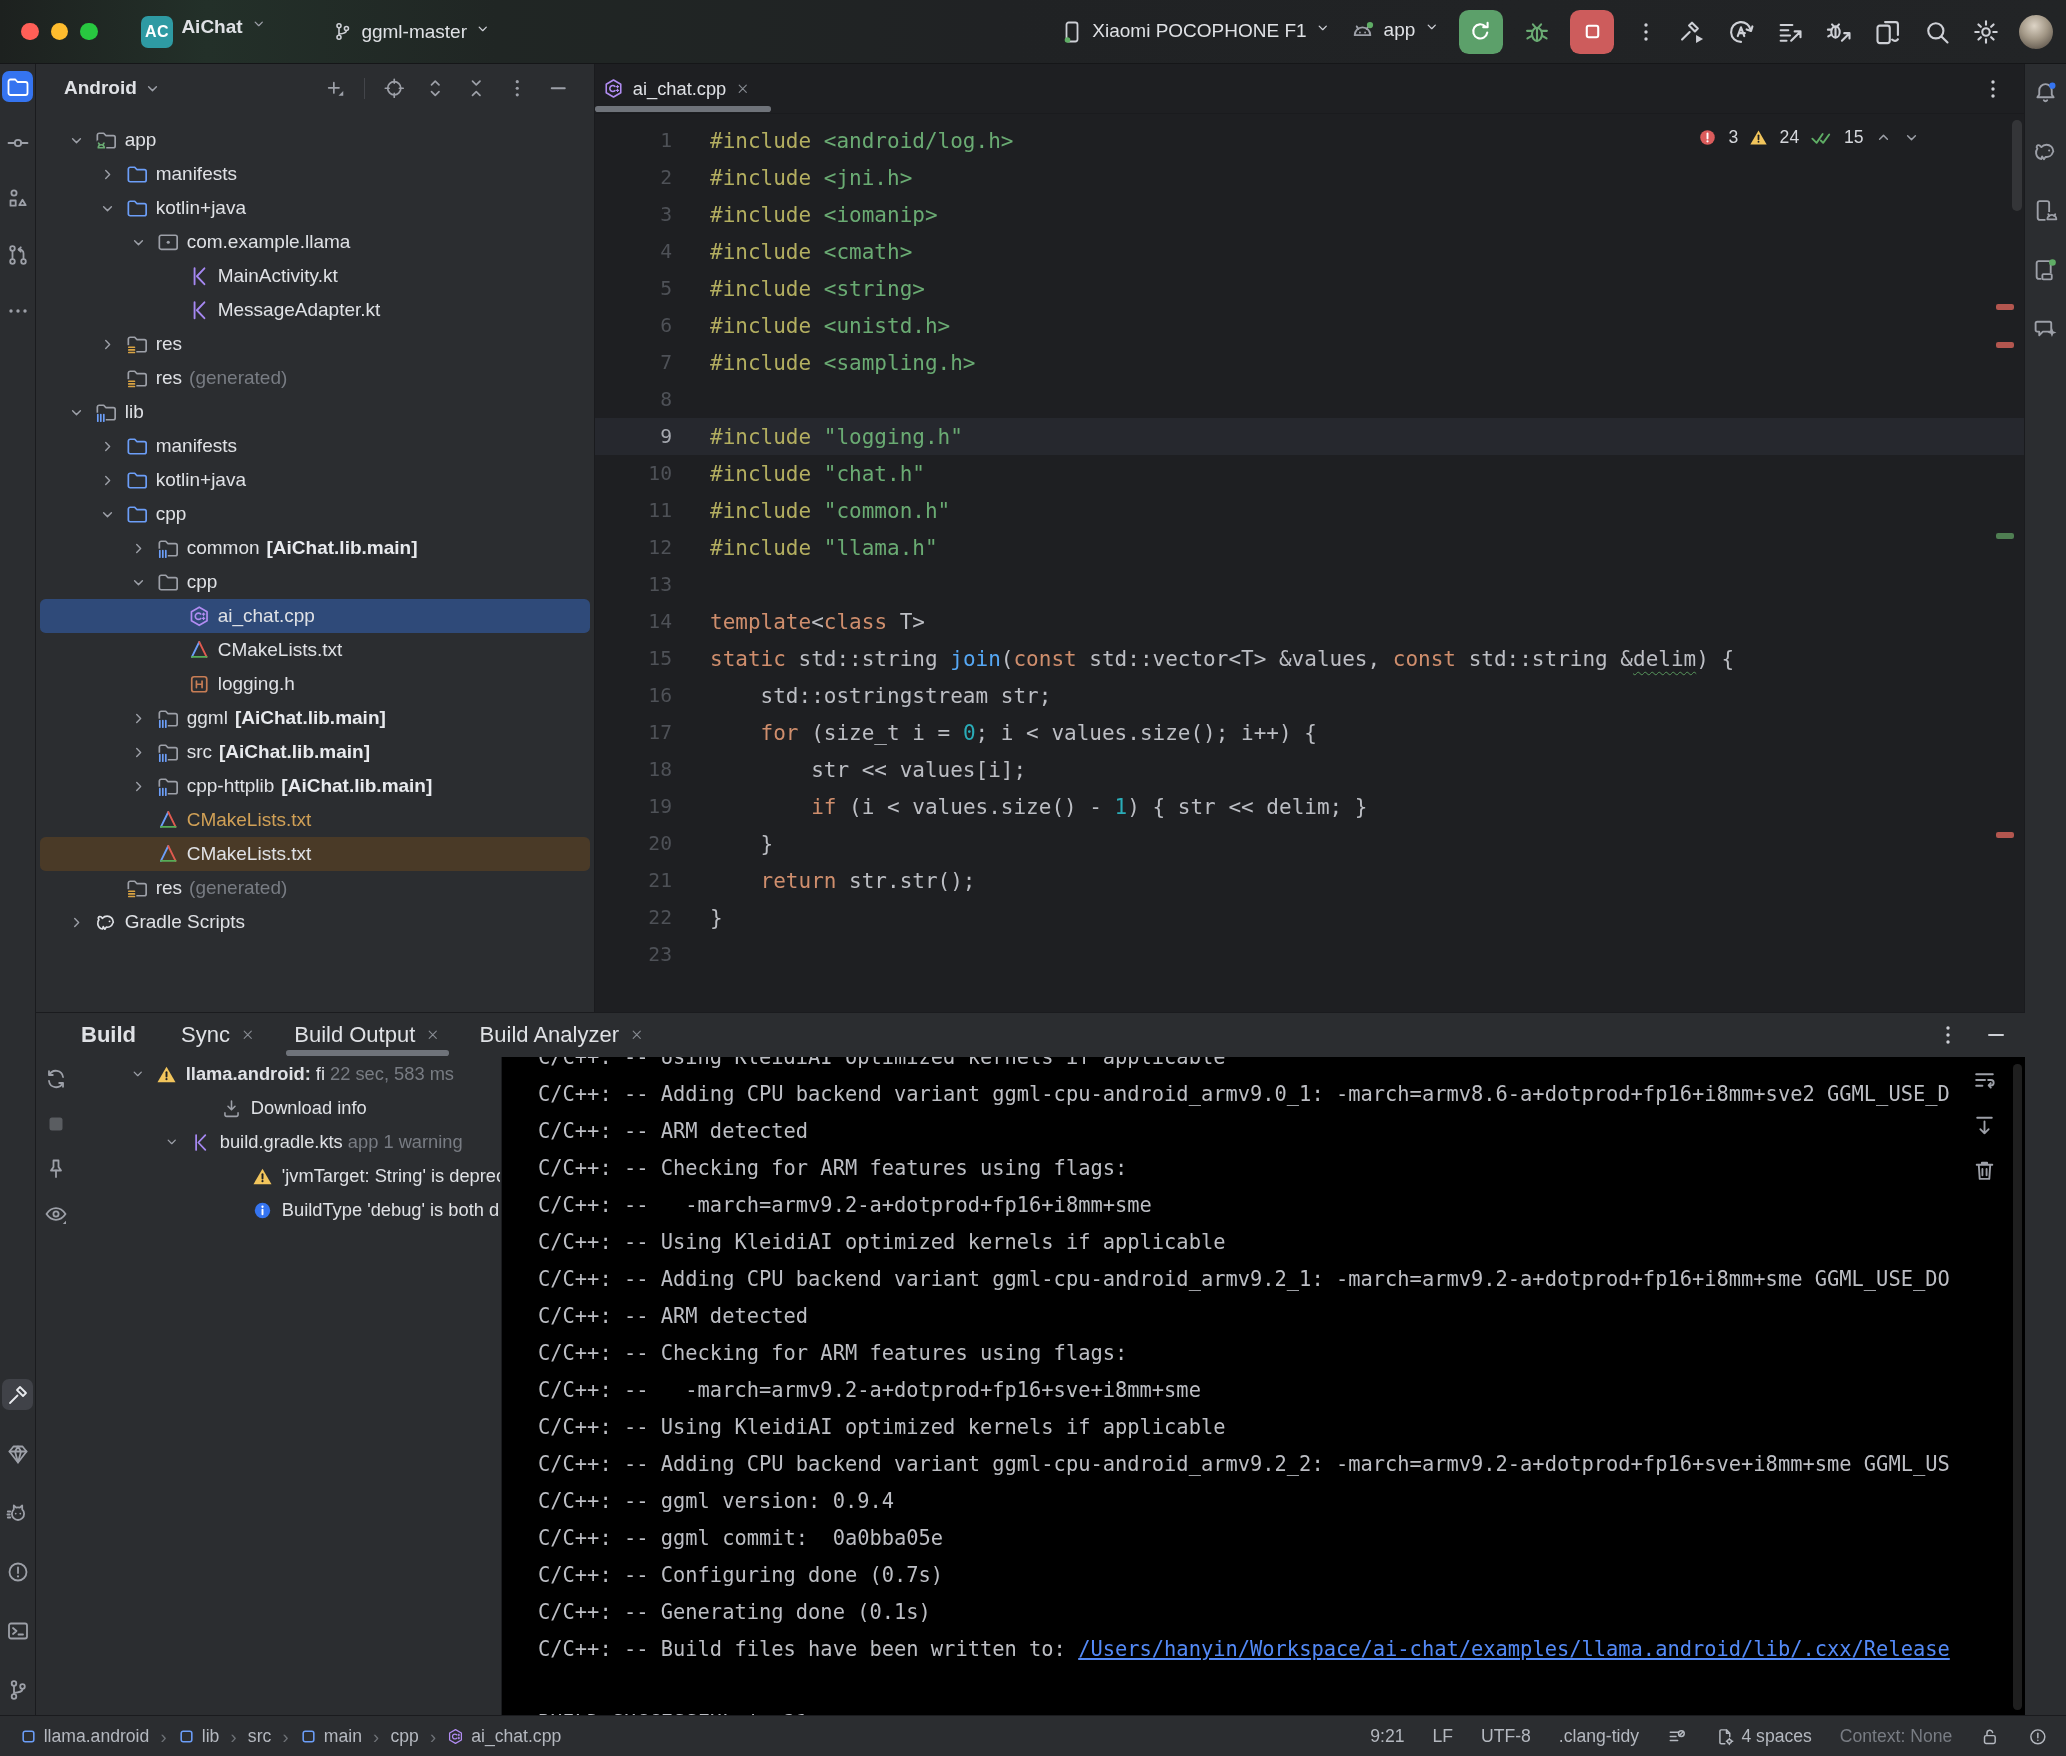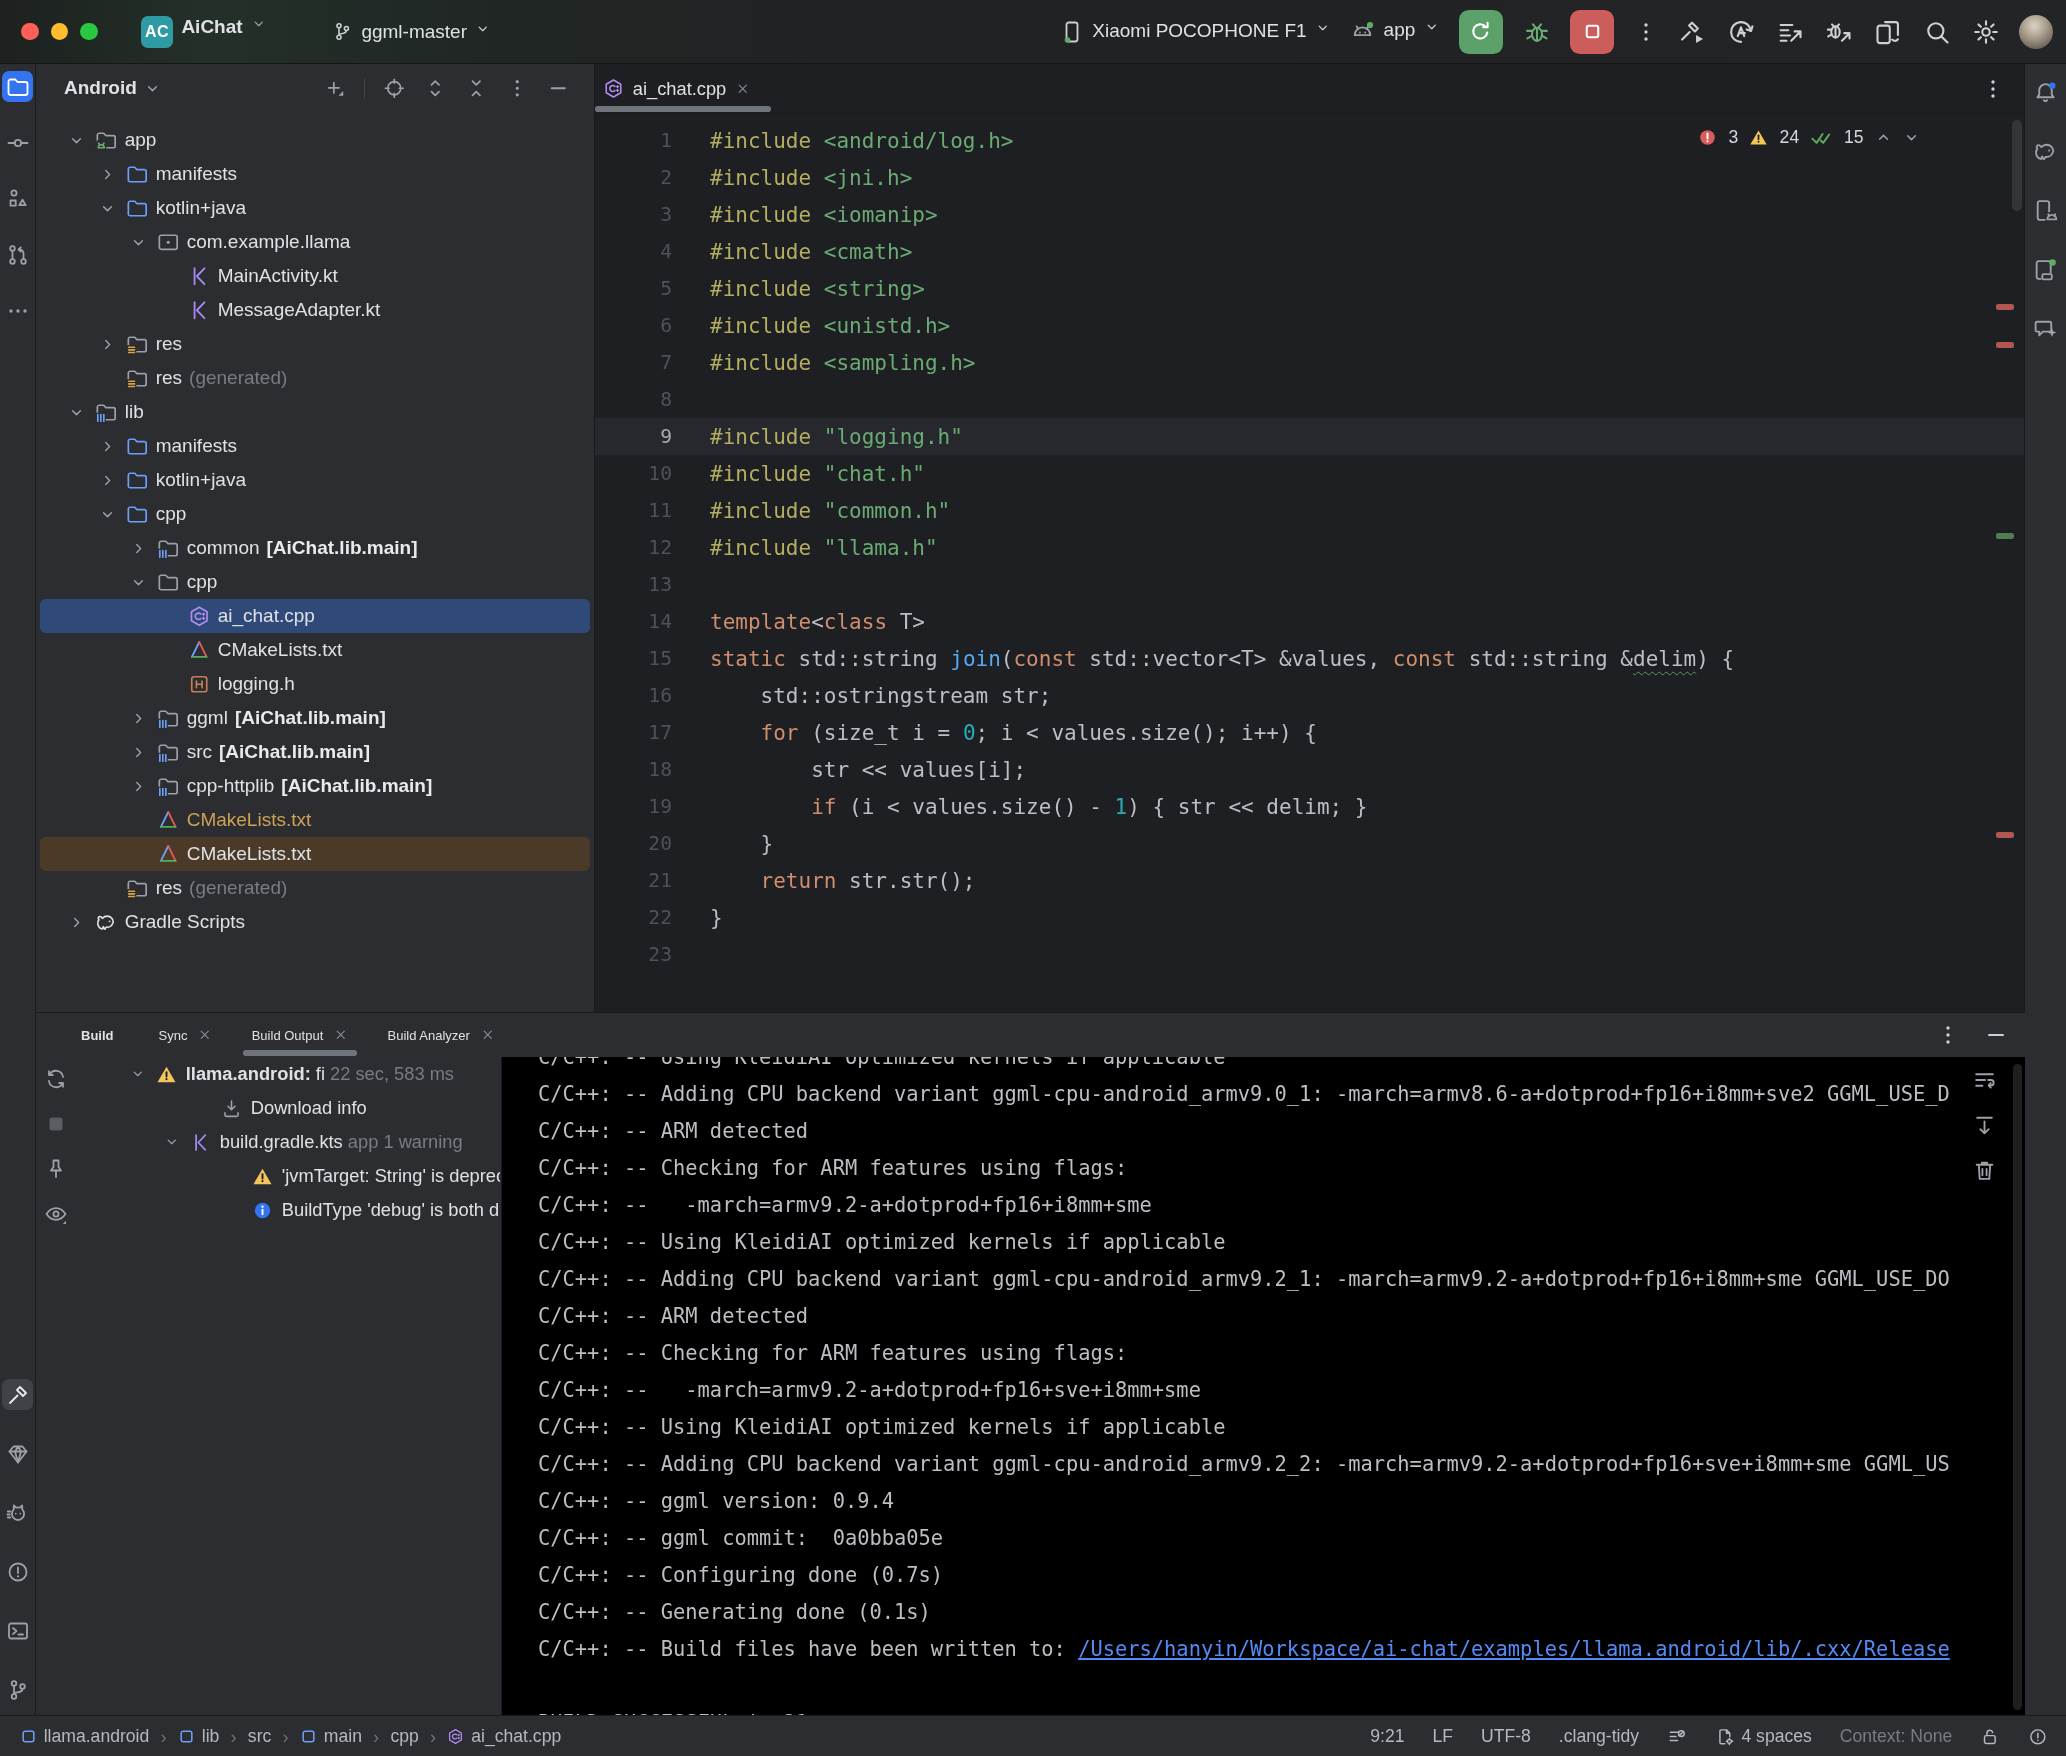--- a/index.html
+++ b/index.html
@@ -94,21 +94,21 @@
   .escroll{position:absolute;right:2.8px;top:56px;width:9.8px;height:91px;border-radius:4.9px;background:rgba(255,255,255,.10);}
 
   
   .stripe-right{position:absolute;right:0;top:64px;width:41px;bottom:42px;background:#2b2d30;
     border-left:0.7px solid #1a1b1e;display:flex;flex-direction:column;align-items:center;gap:28px;padding-top:12.7px;}
   .stripe-right .stripe-btn .ic{width:25px;height:25px;}
 
   
   .buildwin{position:absolute;left:36px;top:1012px;right:41px;height:704px;background:#2b2d30;
     border-top:0.7px solid #1a1b1e;overflow:hidden;}
-  .bheader{height:44px;display:flex;align-items:center;padding:0 17px 0 45px;position:relative;font-size:13px;}
+  .bheader{height:44px;display:flex;align-items:center;padding:0 17px 0 45px;position:relative;font-size:22px;}
   .bwin-title{font-weight:700;margin-right:45px;}
   .btabs{display:flex;align-items:center;gap:39px;height:100%;}
   .btab{display:flex;align-items:center;gap:9.8px;height:100%;position:relative;color:#dfe1e5;}
   .btab .close{color:#868a91;width:15.5px;height:15.5px;}
   .btab.active::after{content:"";position:absolute;left:-8.4px;right:-8.4px;bottom:1.4px;height:5.6px;
     border-radius:2.8px;background:#6f737a;}
   .bheader-right{margin-left:auto;display:flex;align-items:center;gap:24px;color:#ced0d6;}
   .bheader-right .ic{width:24px;height:24px;}
   .bcontent{position:absolute;top:44px;left:0;right:0;bottom:0;}
   .btree-pane{position:absolute;left:0;top:0;width:464px;bottom:0;background:#2b2d30;overflow:hidden;}

